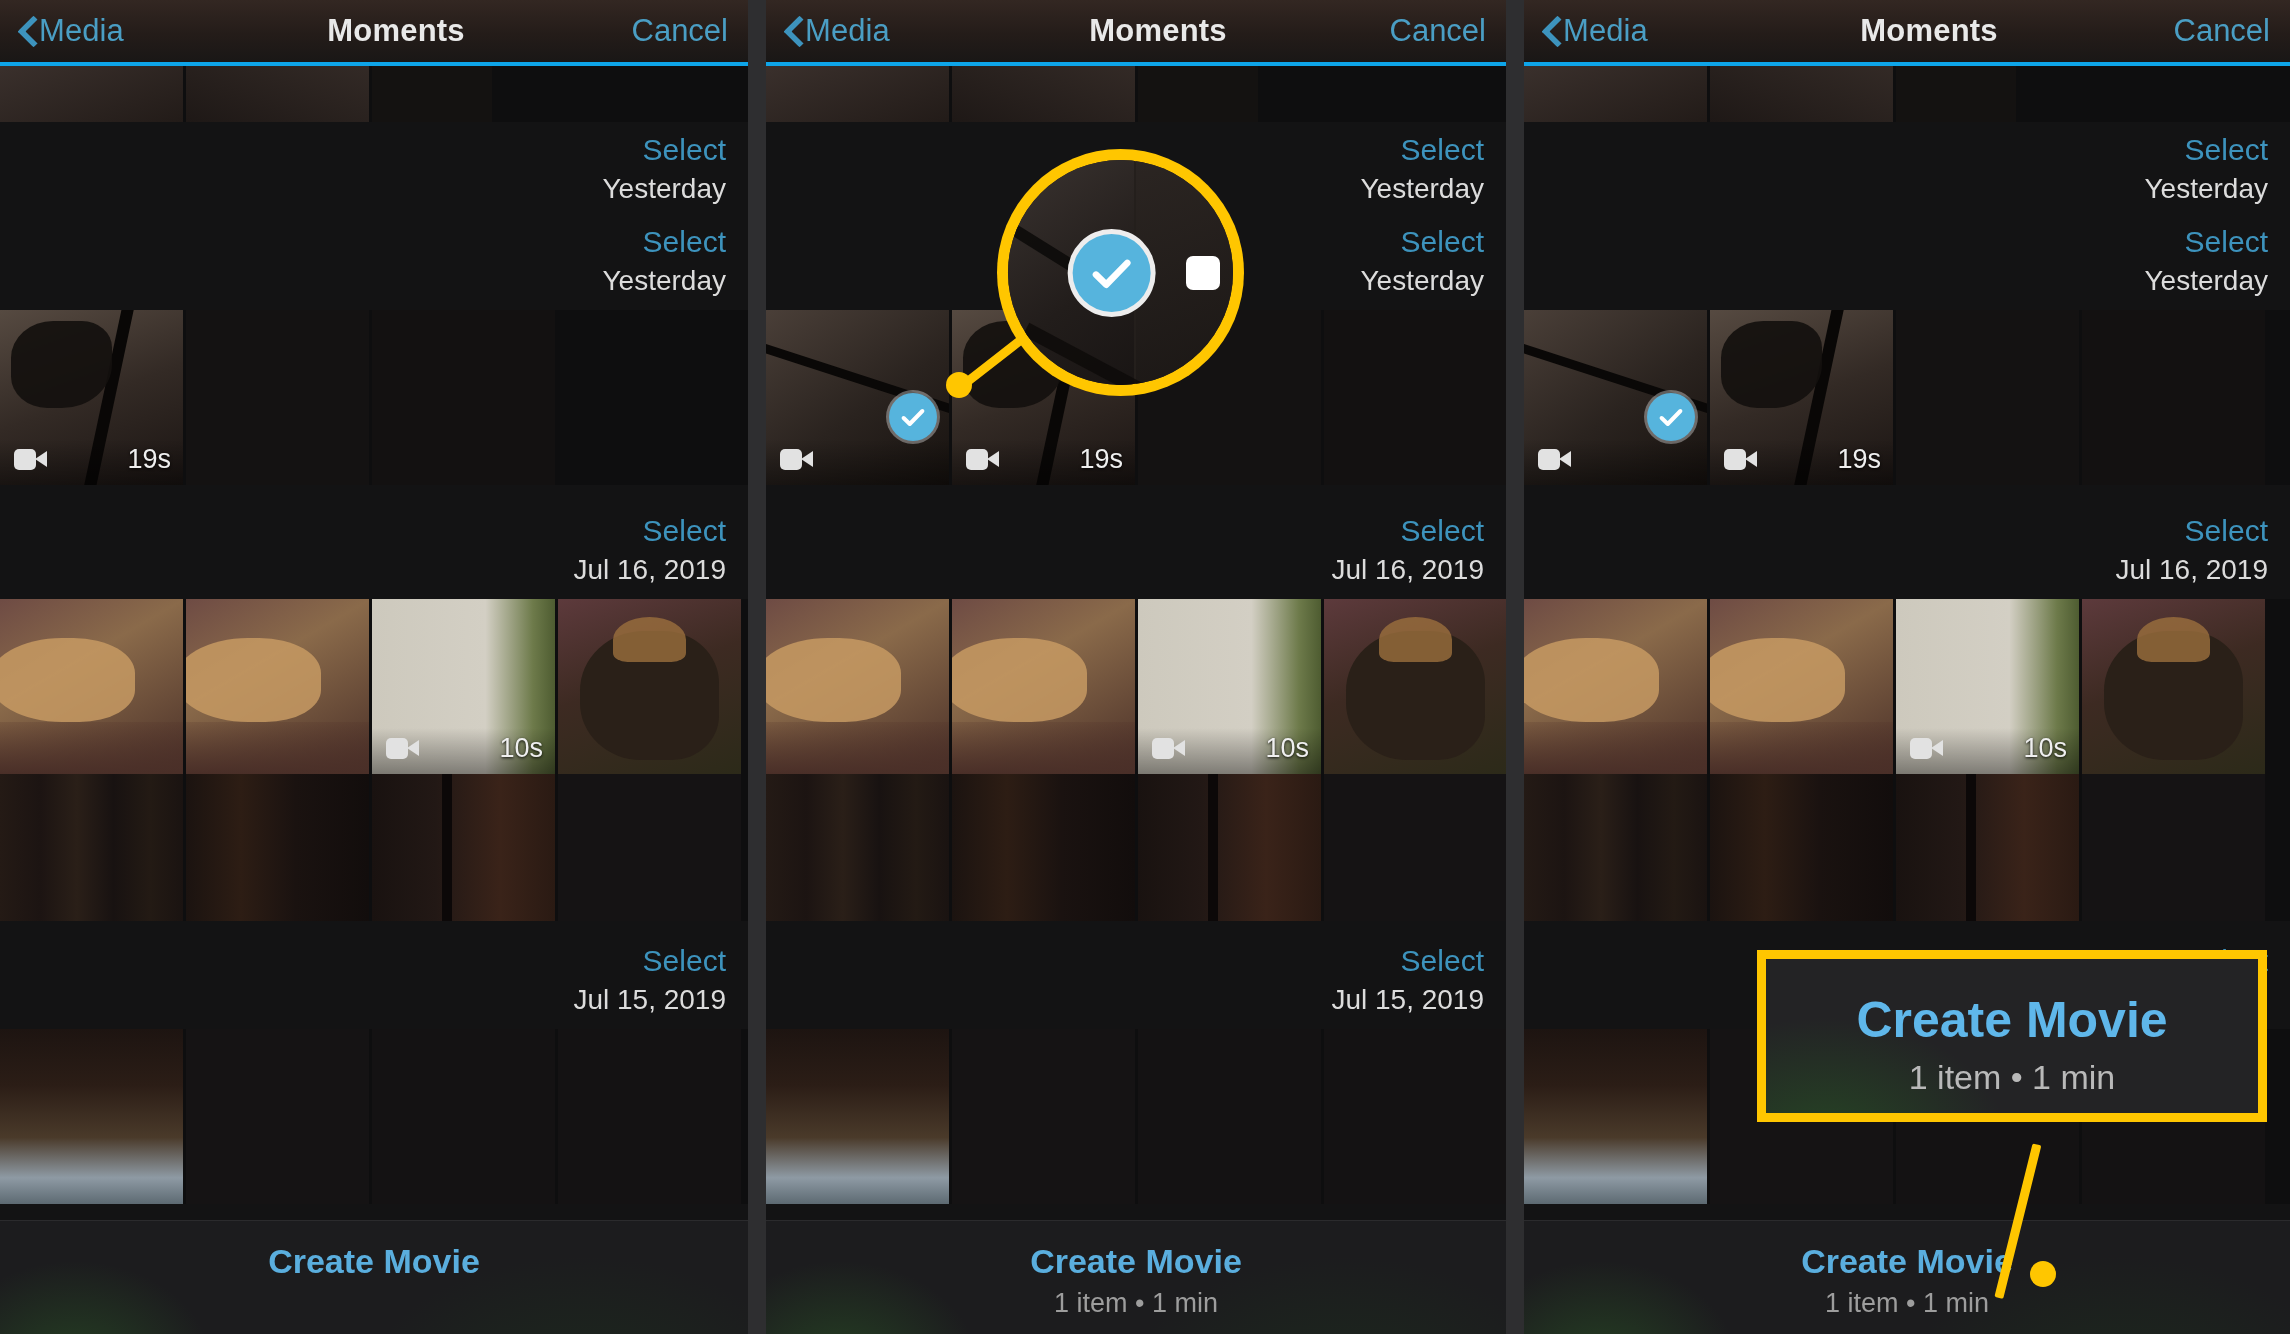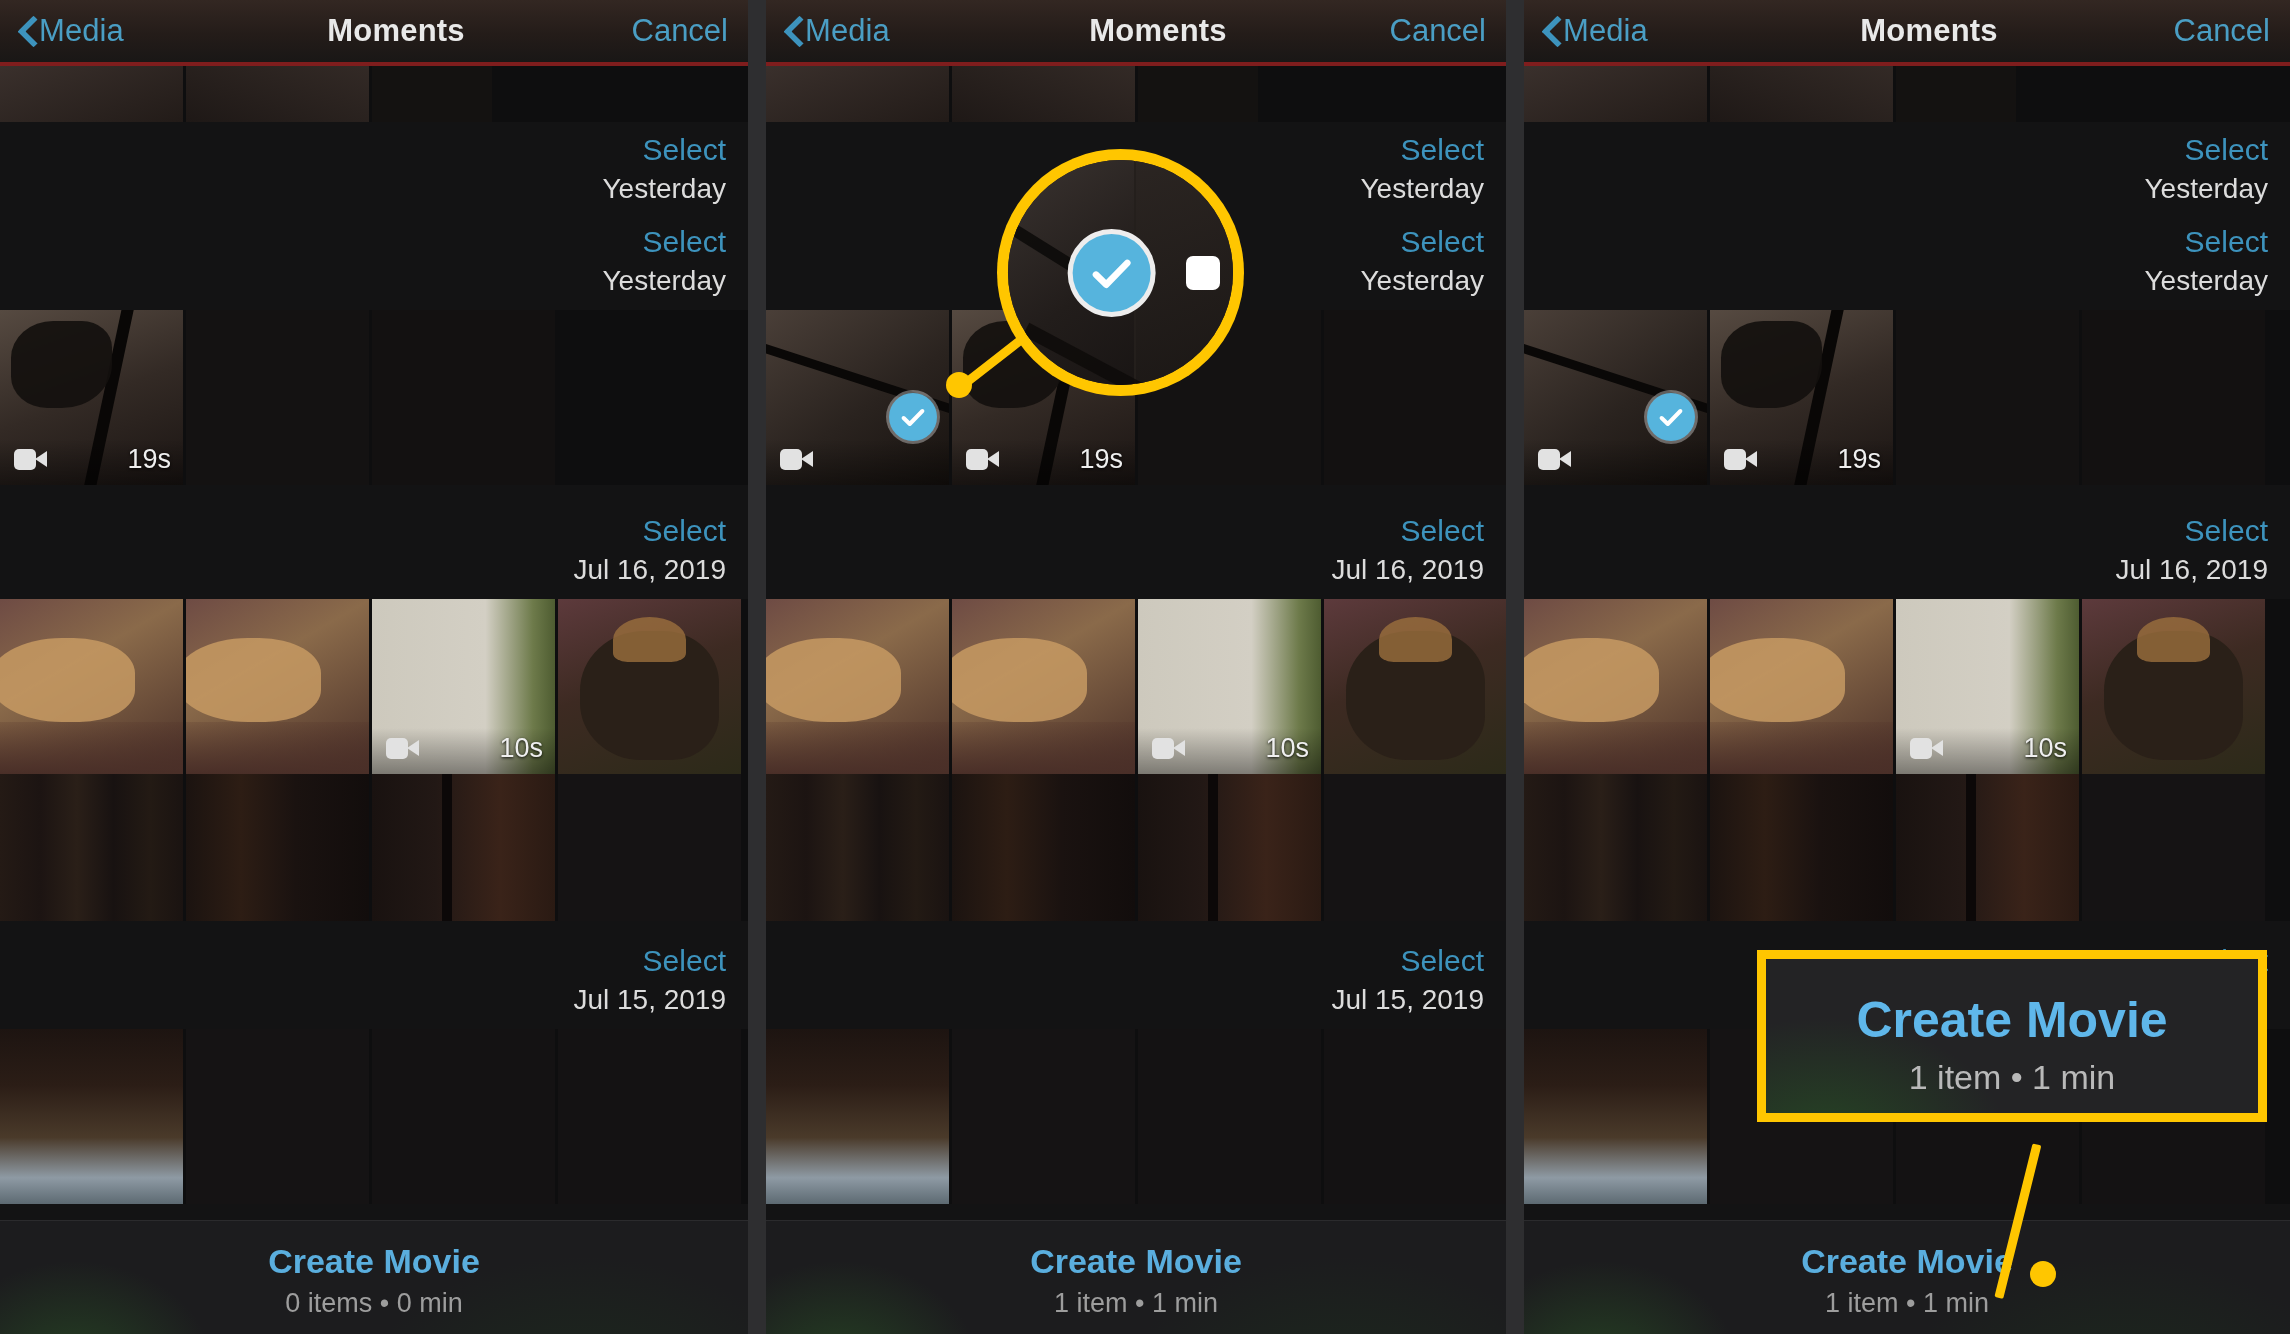--- a/index.html
+++ b/index.html
@@ -7,21 +7,21 @@
   body{
     width:2290px;height:1334px;overflow:hidden;
     font-family:"Liberation Sans","DejaVu Sans",sans-serif;
     -webkit-font-smoothing:antialiased;
   }
   .stage{position:relative;width:2290px;height:1334px;background:#111112;overflow:hidden;}
 
   
   .panel{
     position:absolute;top:0;height:1334px;overflow:hidden;
-    background:#7f1d1d;
+    background:#0ea5e9;
   }
   .p1{left:0;width:748px;}
   .p2{left:766px;width:740px;}
   .p3{left:1524px;width:766px;}
   .gutter{position:absolute;top:0;height:1334px;width:18px;background:#2e2e30;}
   .g1{left:748px;}
   .g2{left:1506px;}
 
   
   .navbar{
@@ -245,21 +245,20 @@
       <div class="photorow" style="height:175px;">
         <div class="thumb" style="width:183px;height:175px;background:
             linear-gradient(180deg,#1d1411 0%,#2b1d16 32%,#4a3a2a 62%,#8e9aa4 85%,#5d6a72 100%);"></div>
         <div class="thumb" style="width:183px;height:175px;background:#151314;"></div>
         <div class="thumb" style="width:183px;height:175px;background:#141213;"></div>
         <div class="thumb" style="width:183px;height:175px;background:#141213;"></div>
       </div>
 
       <div class="createbar">
         <div class="cm-title">Create Movie</div>
-        <div class="cm-sub">0 items • 0 min</div>
       </div>
     </div>
   </div>
 
   <div class="gutter g1"></div>
 
   <div class="panel p2">
 
     <div class="navbar">
       <div class="nav-left">

